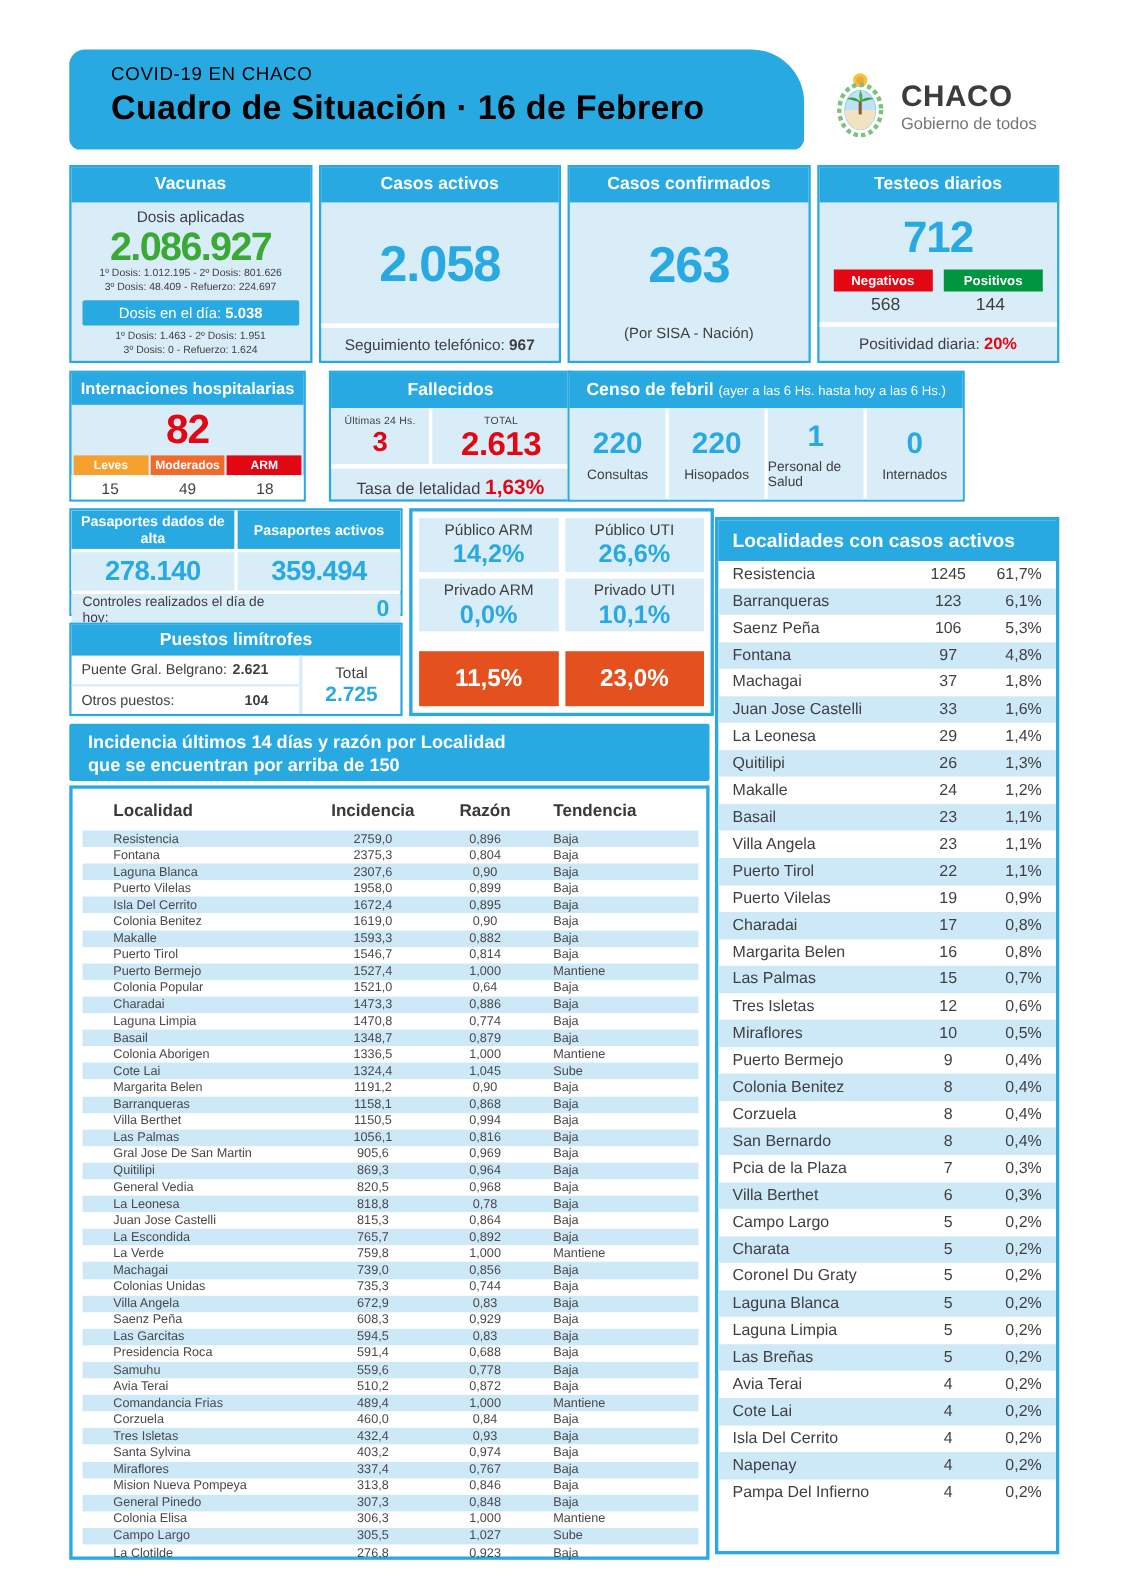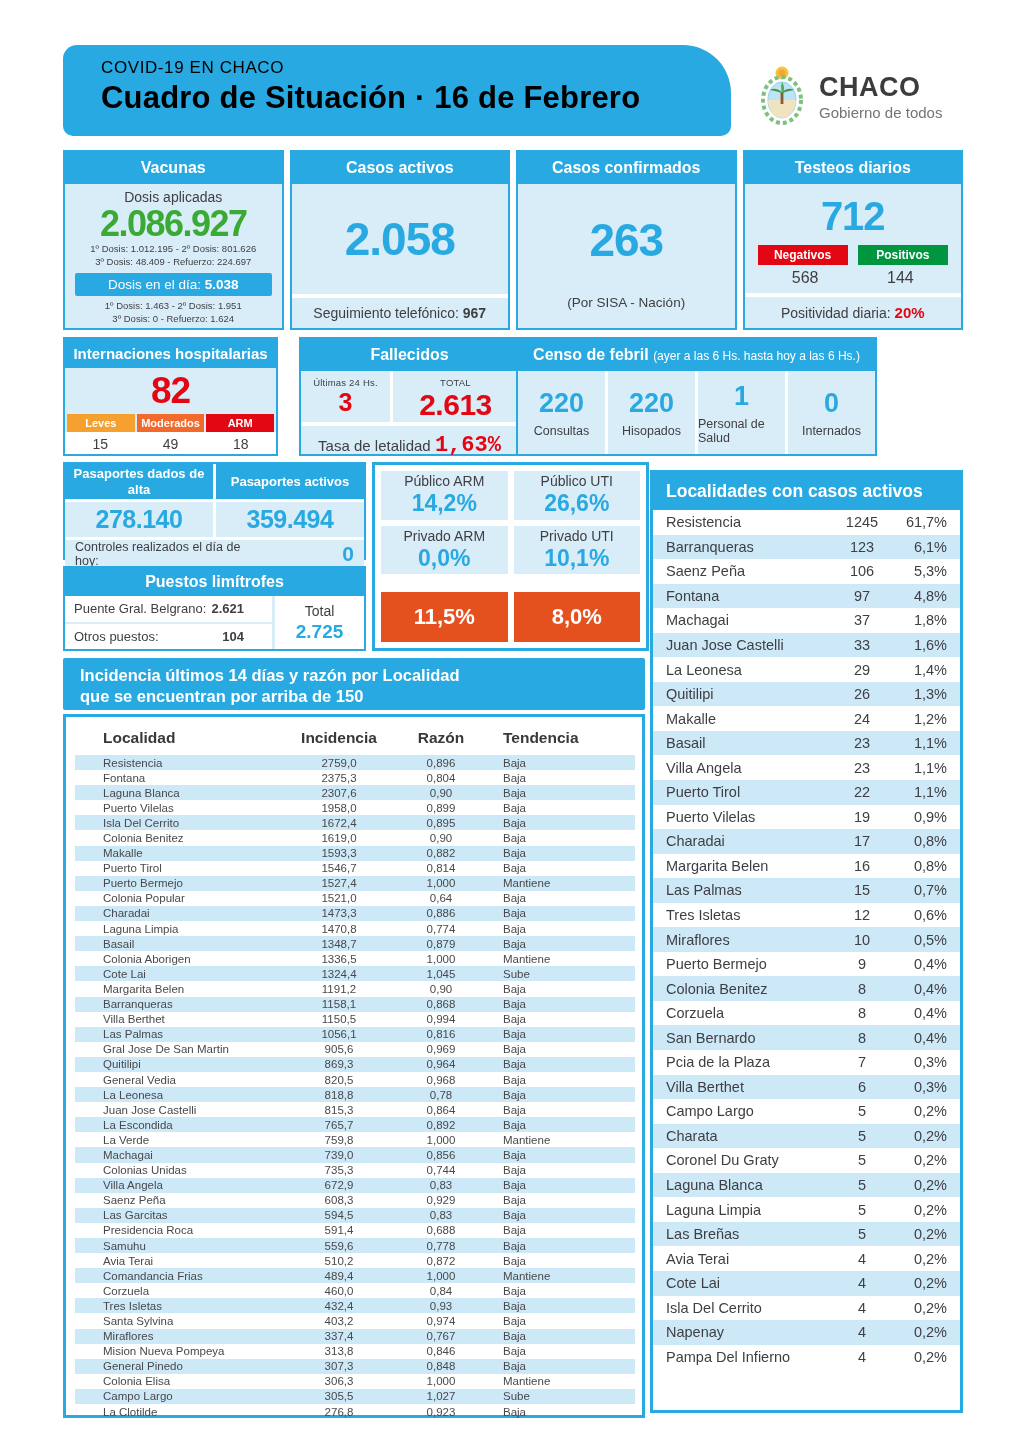--- a/index.html
+++ b/index.html
@@ -57,21 +57,21 @@
   .int-nums { display:flex; background:#fff; }
   .int-num { flex:1; text-align:center; font-size:14px; padding:4px 0 2px; }
 
   .fall-panel { left:287px; top:337px; width:221px; height:119px;margin-left:12px; }
   .fall-cells { flex:1; display:flex; gap:3px; background:#fff; }
   .fall-cell { background:var(--lblue); text-align:center; padding-top:6px; }
   .fall-cell.c1 { flex:0 0 41%; } .fall-cell.c2 { flex:1; }
   .fall-label { font-size:9.5px; letter-spacing:.2px; }
   .fall-num { color:var(--red); font-weight:800; }
   .fall-num.n1 { font-size:25px; } .fall-num.n2 { font-size:30px; letter-spacing:-.5px; }
-  .fall-strip { font-size:15px; } .fall-strip b { font-size:22px;font-family:Liberation Mono, monospace; }
+  .fall-strip { font-size:15px; } .fall-strip b { font-size:19px; }
 
   .censo-panel { left:516px; top:337px; width:361px; height:119px; }
   .censo-header b { font-size:16px; } .censo-header span { font-size:12px; font-weight:normal; }
   .censo-cells { flex:1; display:flex; gap:3px; background:#fff; }
   .censo-cell { flex:1; background:var(--lblue); display:flex; flex-direction:column; align-items:center; justify-content:center; gap:5px; }
   .censo-num { font-size:27px; font-weight:800; color:var(--blue); }
   .censo-label { font-size:12.5px; }
 
   
   .pas-block { left:63px; top:462px; width:303px; height:98px; border:2px solid var(--blue); background:#fff; display:flex; flex-direction:column; }
@@ -306,21 +306,21 @@
   </div>
 
   <div class="ocup-cell">
     <div class="oc-label">Privado UTI</div>
     <div class="oc-value">10,1%</div>
   </div>
 </div>
     <div class="ocup-totals">
   <div class="ocup-total">11,5%</div>
 
-  <div class="ocup-total">8,0%</div>
+  <div class="ocup-total">23,0%</div>
 </div>
   </div>
 
   <div class="abs loc-panel">
     <div class="loc-header">Localidades con casos activos</div>
     <div class="loc-rows">
   <div class="loc-row">
     <span class="loc-name">Resistencia</span>
     <span class="loc-count">1245</span>
     <span class="loc-pct">61,7%</span>

